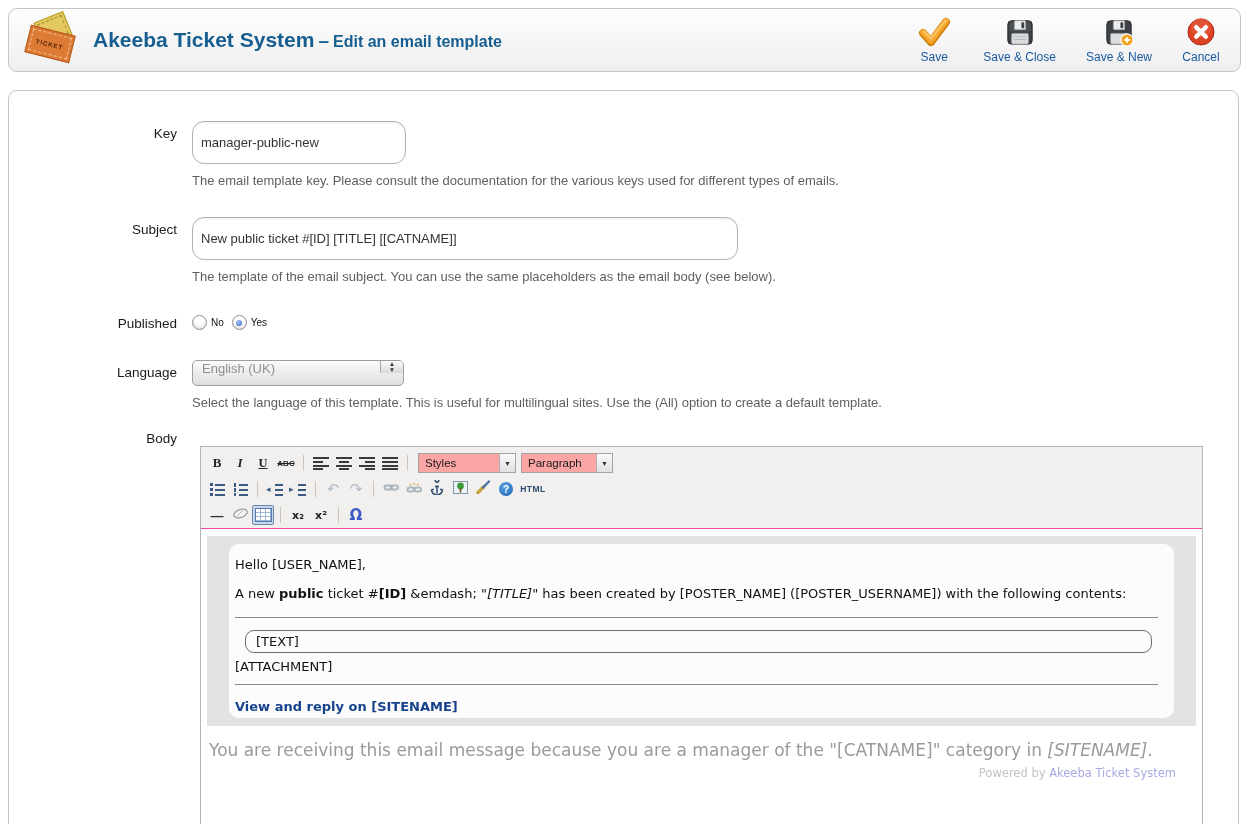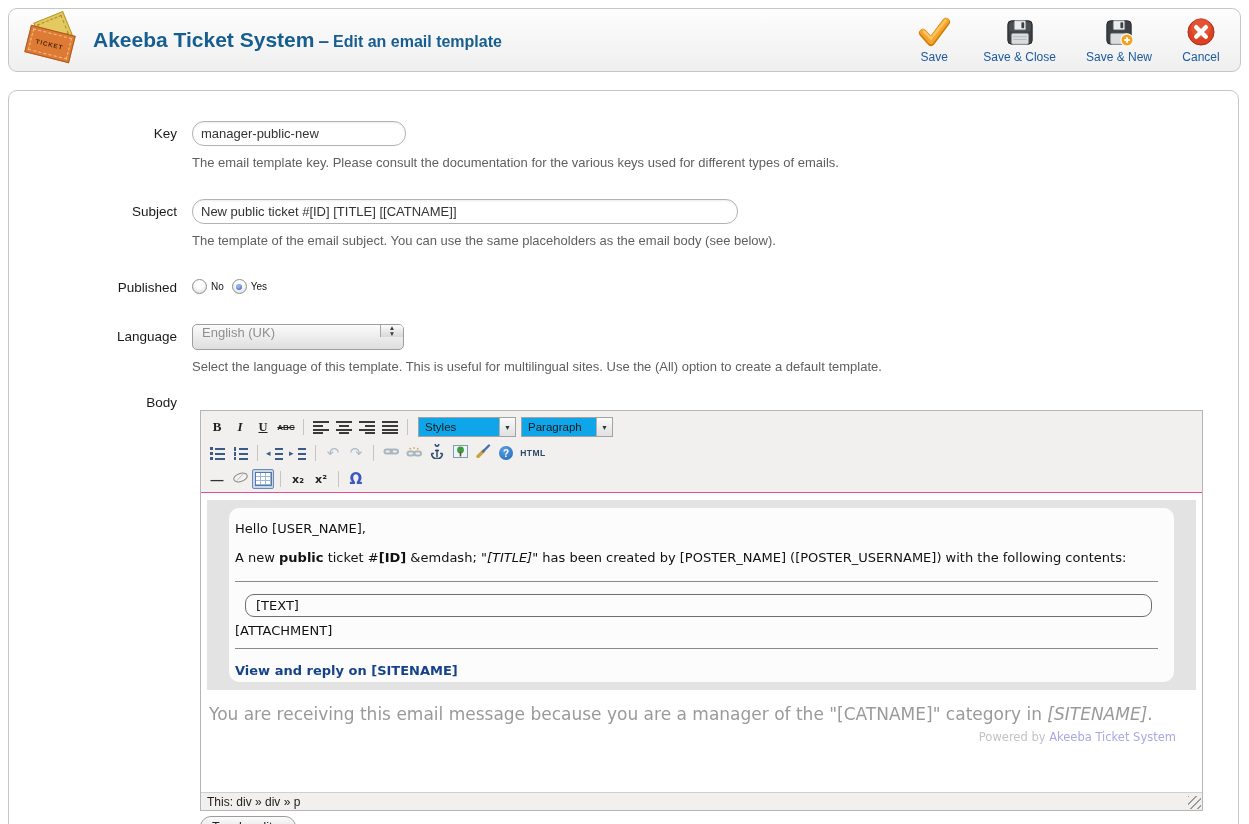--- a/index.html
+++ b/index.html
@@ -44,21 +44,21 @@
   .main{
     position:absolute;left:8px;top:90px;width:1231px;height:760px;
     border:1px solid #c6c6c6;border-radius:9px;background:#fff;
     padding-top:30px;box-sizing:border-box;
   }
   .frow{display:flex;margin-bottom:0;}
   .lbl{width:168px;flex:0 0 168px;text-align:right;padding-right:15px;padding-top:5px;
        font-size:13.5px;color:#1a1a1a;}
   .ctl{flex:1;min-width:0;}
   .txtin{
-    height:17px;padding:3px 8px;font-size:13px;color:#333;
+    height:17px;padding:12px 8px;font-size:13px;color:#333;
     border:1px solid #b3b3b3;border-radius:12px;outline:none;
     font-family:"Liberation Sans",sans-serif;background:#fff;
     box-shadow:inset 0 1px 2px rgba(0,0,0,.08);
   }
   .in-key{width:196px;}
   .in-subject{width:528px;}
   .help{font-size:13px;color:#5f5f5f;margin-top:9px;}
   .gap-lg{height:29px;}
   .gap-md{height:27px;}
 
@@ -140,21 +140,21 @@
   .ic-ind .arr{position:absolute;left:-1px;top:0;font-size:9px;color:#3c5a86;line-height:13px;}
   .ic-table{
     width:15px;height:12px;border:1px solid #5577aa;background:#fff;
     background-image:linear-gradient(#9db6d8 1px,transparent 1px),
                      linear-gradient(90deg,#9db6d8 1px,transparent 1px);
     background-size:5px 4px;background-position:-1px -1px;
   }
 
   
   .tb-sel{
-    height:20px;background:#0ea5e9;border:1px solid #a3a3a3;display:flex;align-items:stretch;
+    height:20px;background:#fca5a5;border:1px solid #a3a3a3;display:flex;align-items:stretch;
     margin-left:4px;box-sizing:border-box;
   }
   .tb-sel .txt{display:flex;align-items:center;padding:0 6px;font-size:11.5px;color:#1a1a1a;}
   .tb-sel .arr{
     width:15px;border-left:1px solid #b0b0b0;display:flex;align-items:center;justify-content:center;
     font-size:7px;color:#333;background:linear-gradient(#fafafa,#e0e0e0);
   }
   .w-styles .txt{width:68px;}
   .w-format .txt{width:62px;}
 

